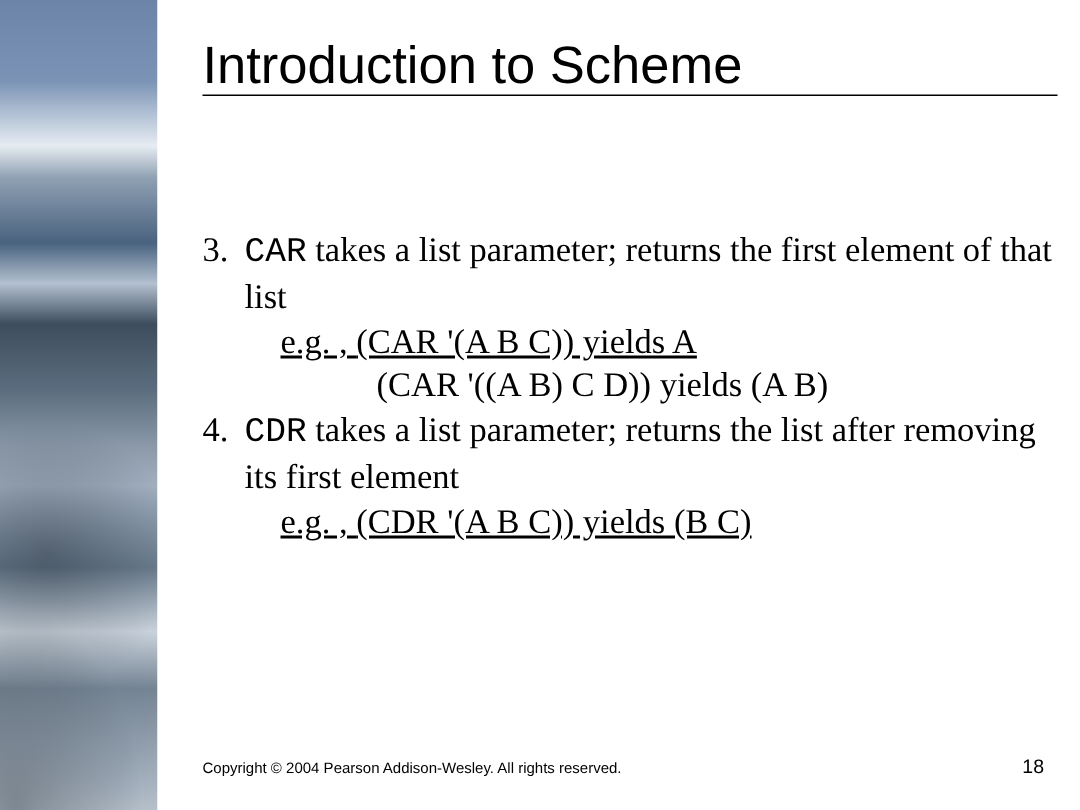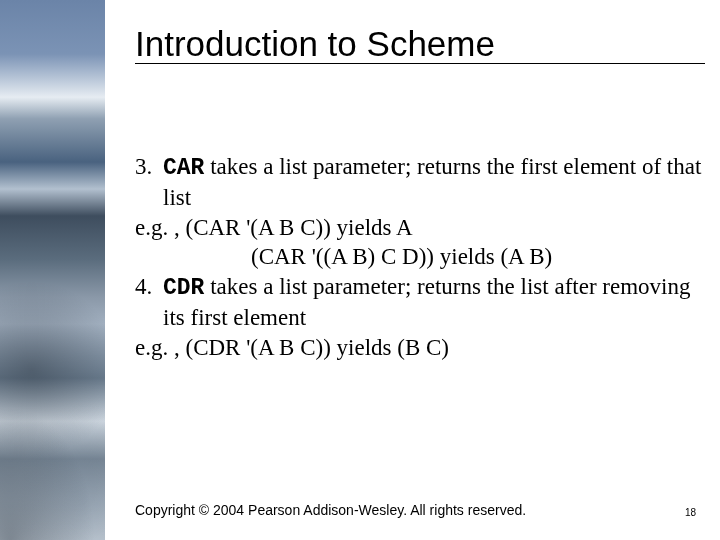--- a/index.html
+++ b/index.html
@@ -94,41 +94,43 @@
   }
   .item .num {
     width: 28px;
     flex-shrink: 0;
   }
   .item .txt {
     flex: 1;
   }
   .mono {
     font-family: "Courier New", Courier, monospace;
-    font-weight: bold;
+    font-weight: normal;
   }
   .ex {
+    margin-left: 52px;
+    text-decoration: underline;
   }
   .ex2 {
     margin-left: 116px;
   }
 
   .footer-copy {
     position: absolute;
     left: 135px;
     bottom: 22px;
-    font-size: 14px;
+    font-size: 10px;
     color: #000000;
     font-family: Arial, Helvetica, sans-serif;
   }
   .footer-pagenum {
     position: absolute;
     right: 24px;
     bottom: 22px;
-    font-size: 10px;
+    font-size: 13px;
     color: #000000;
     font-family: Arial, Helvetica, sans-serif;
   }
 </style>
 </head>
 <body>
 
 <div class="slide">
 
   <div class="sidebar-image">

